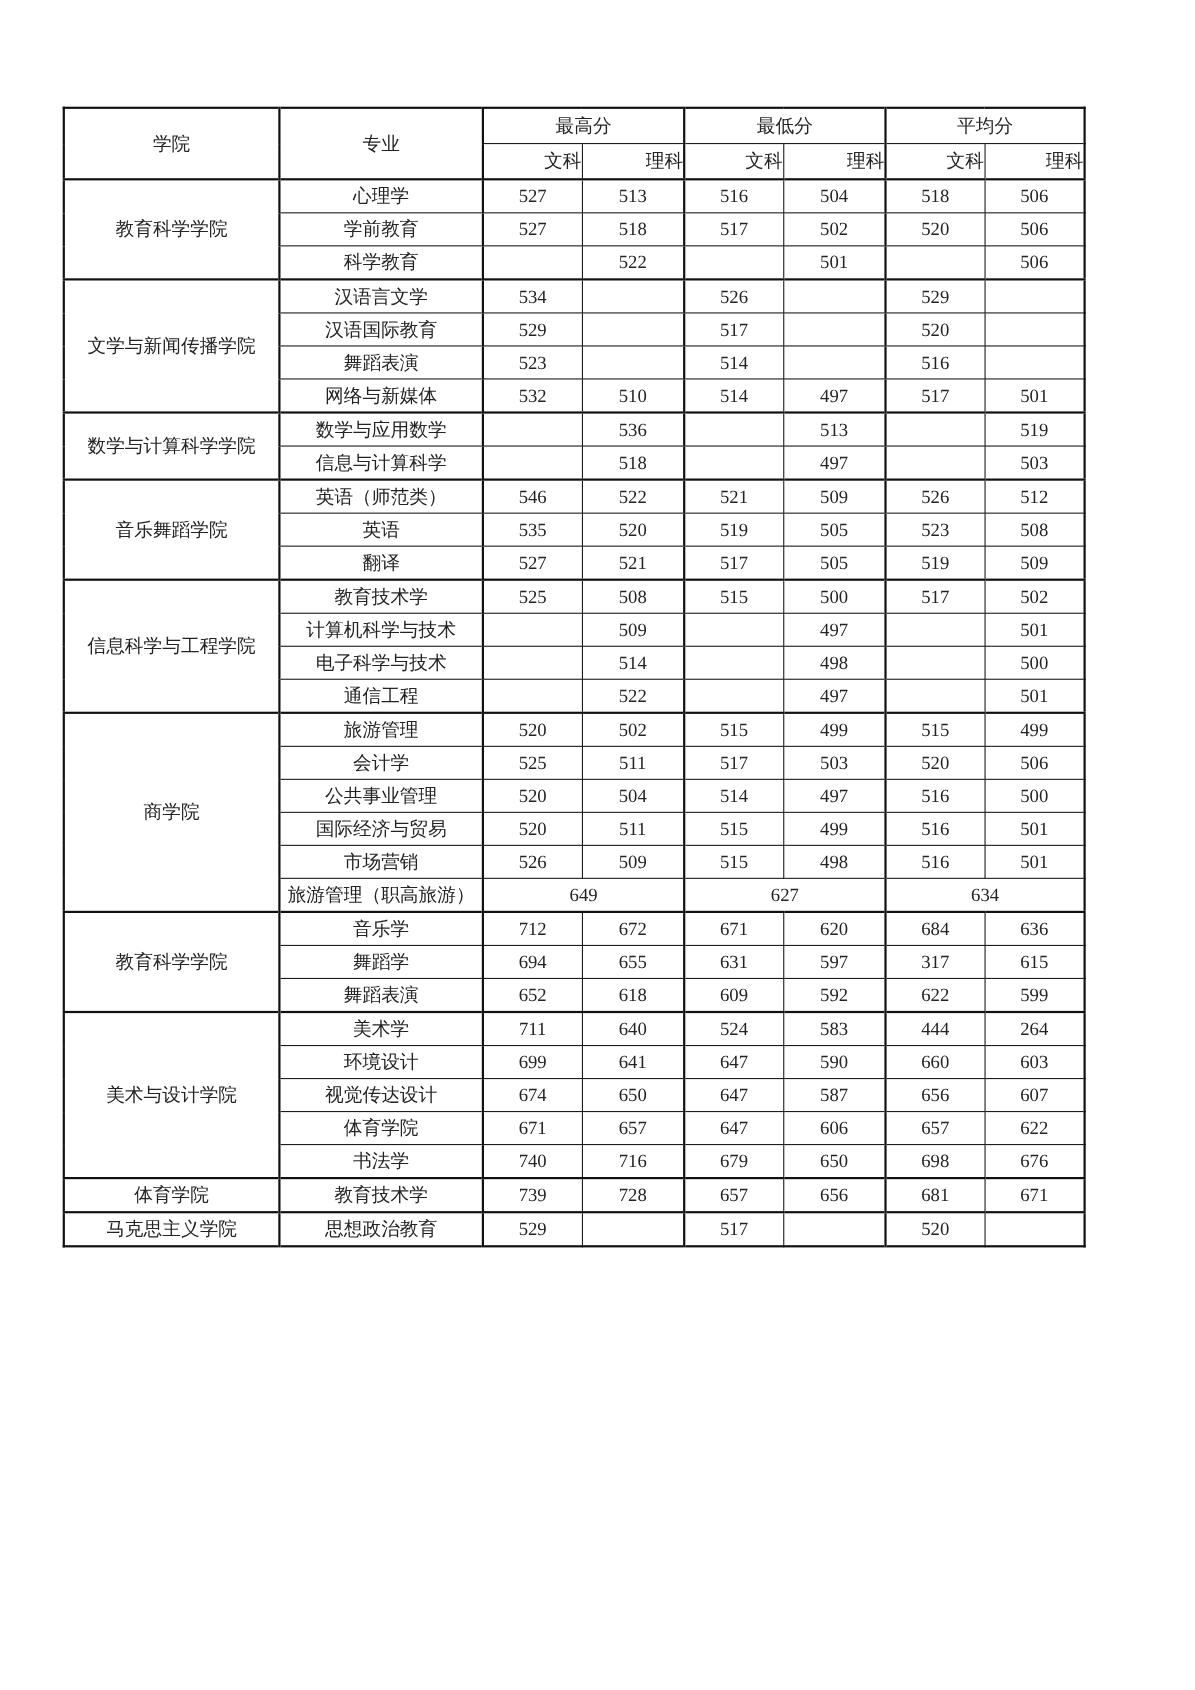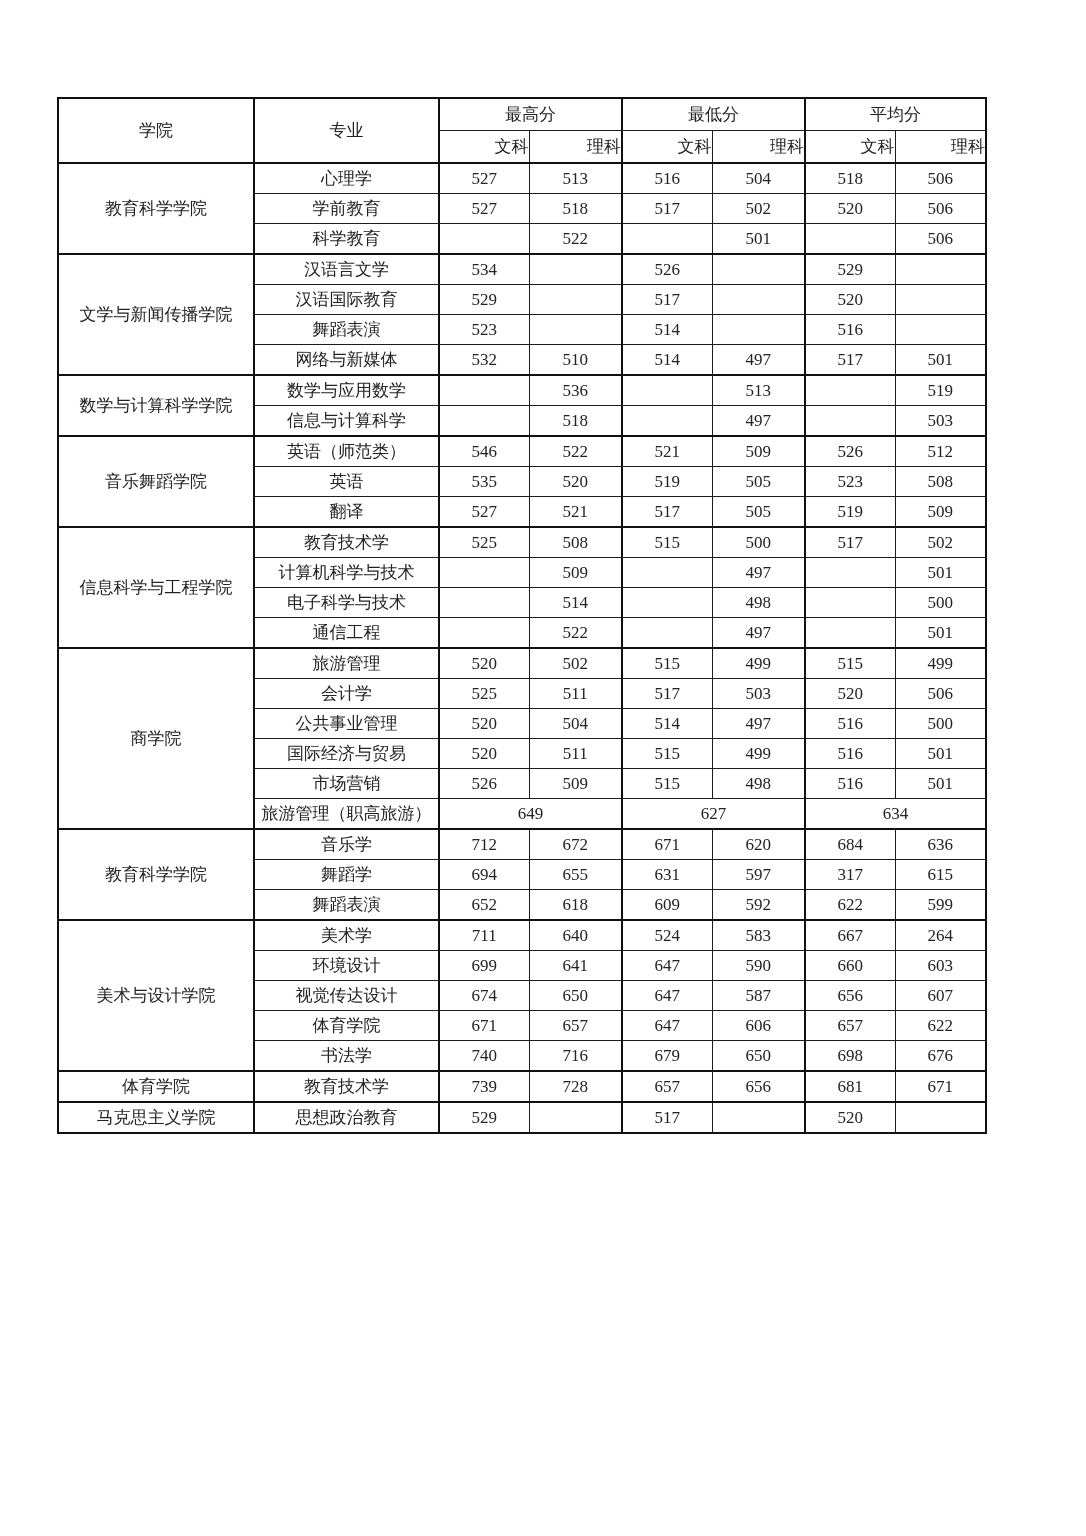--- a/index.html
+++ b/index.html
@@ -314,21 +314,21 @@
           <td class="sep-left">622</td>
           <td>599</td>
         </tr>
         <tr class="group-start">
           <td rowspan="5">美术与设计学院</td>
           <td class="sep-left">美术学</td>
           <td class="sep-left">711</td>
           <td>640</td>
           <td class="sep-left">524</td>
           <td>583</td>
-          <td class="sep-left">667</td>
+          <td class="sep-left">444</td>
           <td>264</td>
         </tr>
         <tr>
           <td class="sep-left">环境设计</td>
           <td class="sep-left">699</td>
           <td>641</td>
           <td class="sep-left">647</td>
           <td>590</td>
           <td class="sep-left">660</td>
           <td>603</td>

